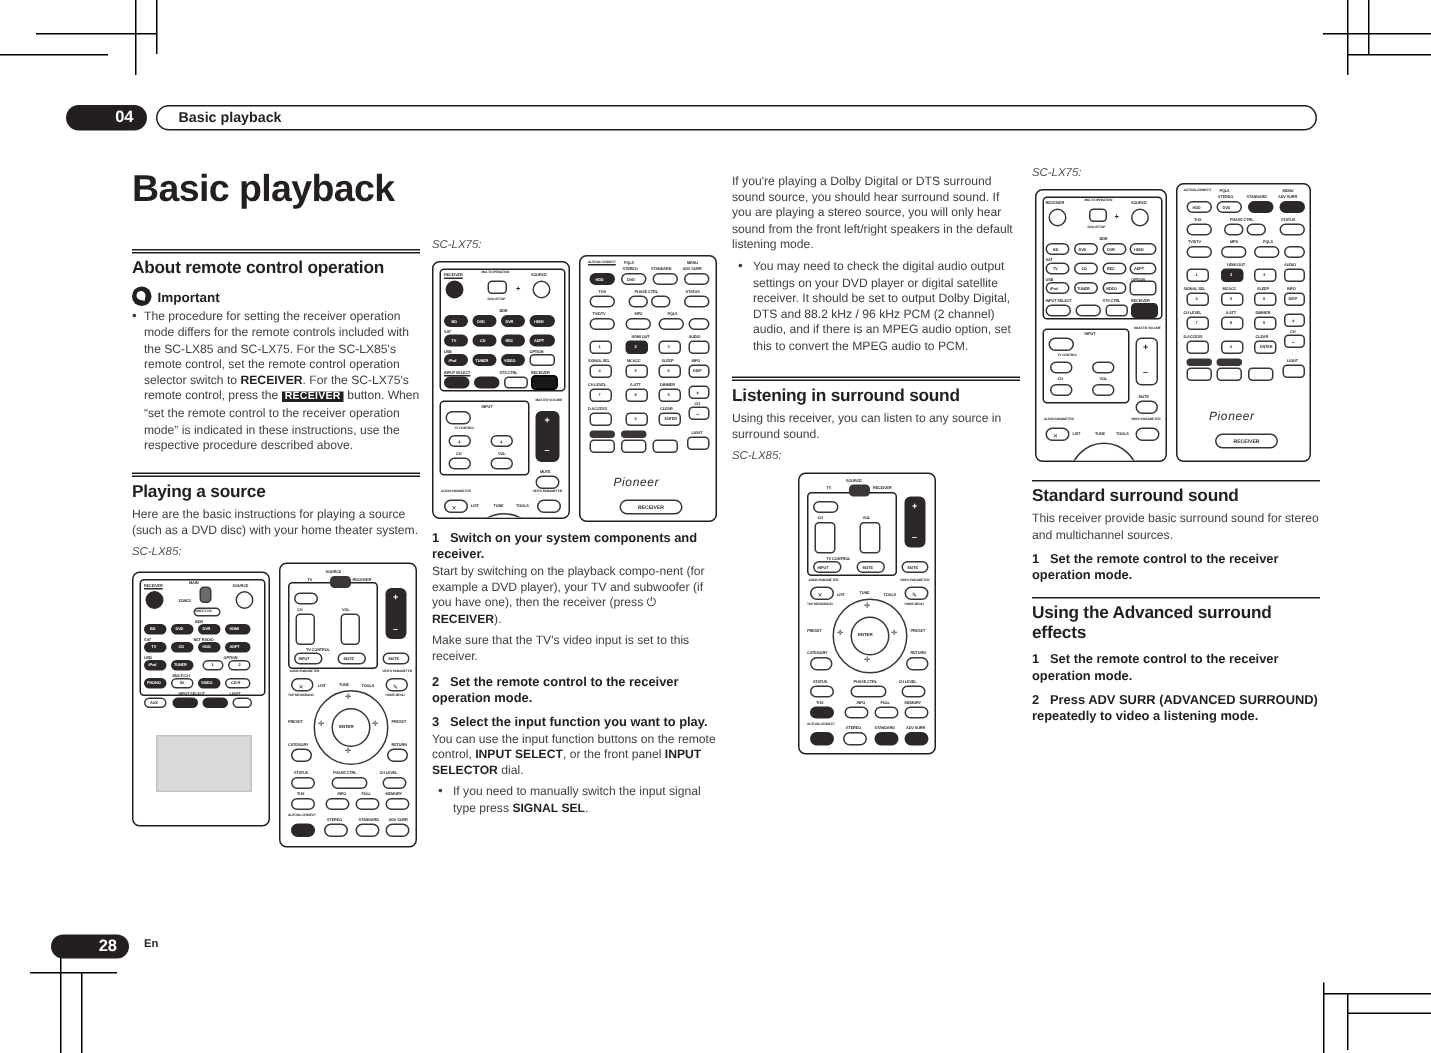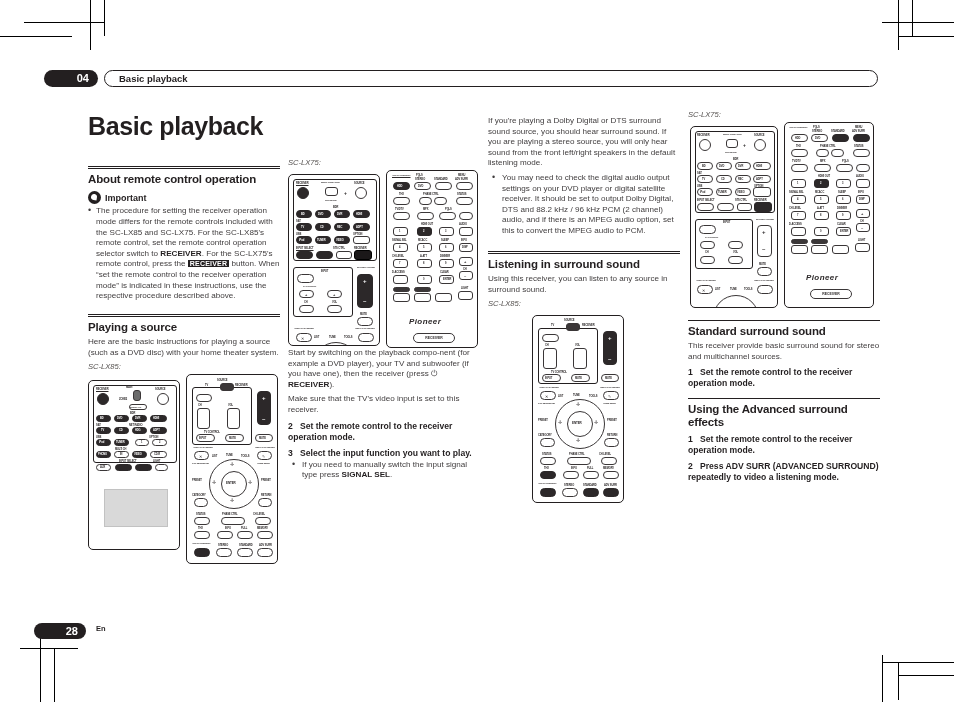--- a/index.html
+++ b/index.html
@@ -71,21 +71,21 @@
   .btn.dark{background:#2c2829;border-color:#2c2829;}
   .btn.hl{background:#1b1819;border:1.6px solid #000;}
   .lbl{position:absolute;font-size:2.6px;color:#2c2829;letter-spacing:-0.1px;
        white-space:nowrap;font-weight:bold;}
   .lbl.w{color:#fff;}
   .lbl.u{text-decoration:underline;}
   .knob{position:absolute;border:0.8px solid #3a3637;border-radius:50%;background:#fff;}
   .knob.dark{background:#2c2829;border-color:#2c2829;}
   .grey{position:absolute;background:#d9d9d9;border:0.7px solid #c2c2c2;}
   .dpad{position:absolute;border:0.9px solid #3a3637;border-radius:50%;background:#fff;}
-  .pio{position:absolute;font-size:8px;font-style:italic;font-weight:bold;
+  .pio{position:absolute;font-size:8px;font-style:italic;font-weight:normal;
        color:#2c2829;letter-spacing:0.4px;}
   .rcvbadge{position:absolute;border:0.8px solid #3a3637;border-radius:5px;
        font-size:3.4px;font-weight:bold;text-align:center;color:#2c2829;}
 
   
   #foot{position:absolute;left:34px;top:623px;}
   #pgno{position:absolute;left:0;top:0;width:52px;height:16px;background:#231f20;
         border-radius:8px;color:#fff;font-size:11px;font-weight:bold;text-align:right;
         line-height:16px;padding-right:8px;box-sizing:border-box;}
   #lang{position:absolute;left:62px;top:1px;font-size:7.5px;font-weight:bold;color:#231f20;}
@@ -455,26 +455,28 @@
       <div class="btn" style="left:6px;top:122px;width:17px;height:9px;"></div>
       <div class="btn" style="left:27px;top:122px;width:17px;height:9px;"></div>
       <div class="btn" style="left:48px;top:122px;width:17px;height:9px;"></div>
       <div class="btn" style="left:71px;top:120px;width:15px;height:9px;"></div>
 
       <div class="pio" style="left:22px;top:146px;">Pioneer</div>
       <div class="rcvbadge" style="left:26px;top:162px;width:40px;height:8px;line-height:8px;">RECEIVER</div>
     </div>
   </div>
 
+  <p class="step"><span class="n">1</span><span>Switch on your system components and receiver.</span></p>
   <p class="body"><span>Start by switching on the playback compo-nent (for example a DVD player), your TV and subwoofer (if you have one), then the receiver (press ⏻ </span><b class="k">RECEIVER</b><span>).</span></p>
   <p class="body">Make sure that the TV's video input is set to this receiver.</p>
 
   <p class="step"><span class="n">2</span><span>Set the remote control to the receiver operation mode.</span></p>
 
   <p class="step"><span class="n">3</span><span>Select the input function you want to play.</span></p>
+  <p class="body"><span>You can use the input function buttons on the remote control, </span><b class="k">INPUT SELECT</b><span>, or the front panel </span><b class="k">INPUT SELECTOR</b><span> dial.</span></p>
   <ul class="bul in">
     <li><span>If you need to manually switch the input signal type press </span><b class="k">SIGNAL SEL</b><span>.</span></li>
   </ul>
 </div>
 
 <div class="col" id="col3">
   <p class="body">If you're playing a Dolby Digital or DTS surround sound source, you should hear surround sound. If you are playing a stereo source, you will only hear sound from the front left/right speakers in the default listening mode.</p>
   <ul class="bul in">
     <li>You may need to check the digital audio output settings on your DVD player or digital satellite receiver. It should be set to output Dolby Digital, DTS and 88.2 kHz / 96 kHz PCM (2 channel) audio, and if there is an MPEG audio option, set this to convert the MPEG audio to PCM.</li>
   </ul>

